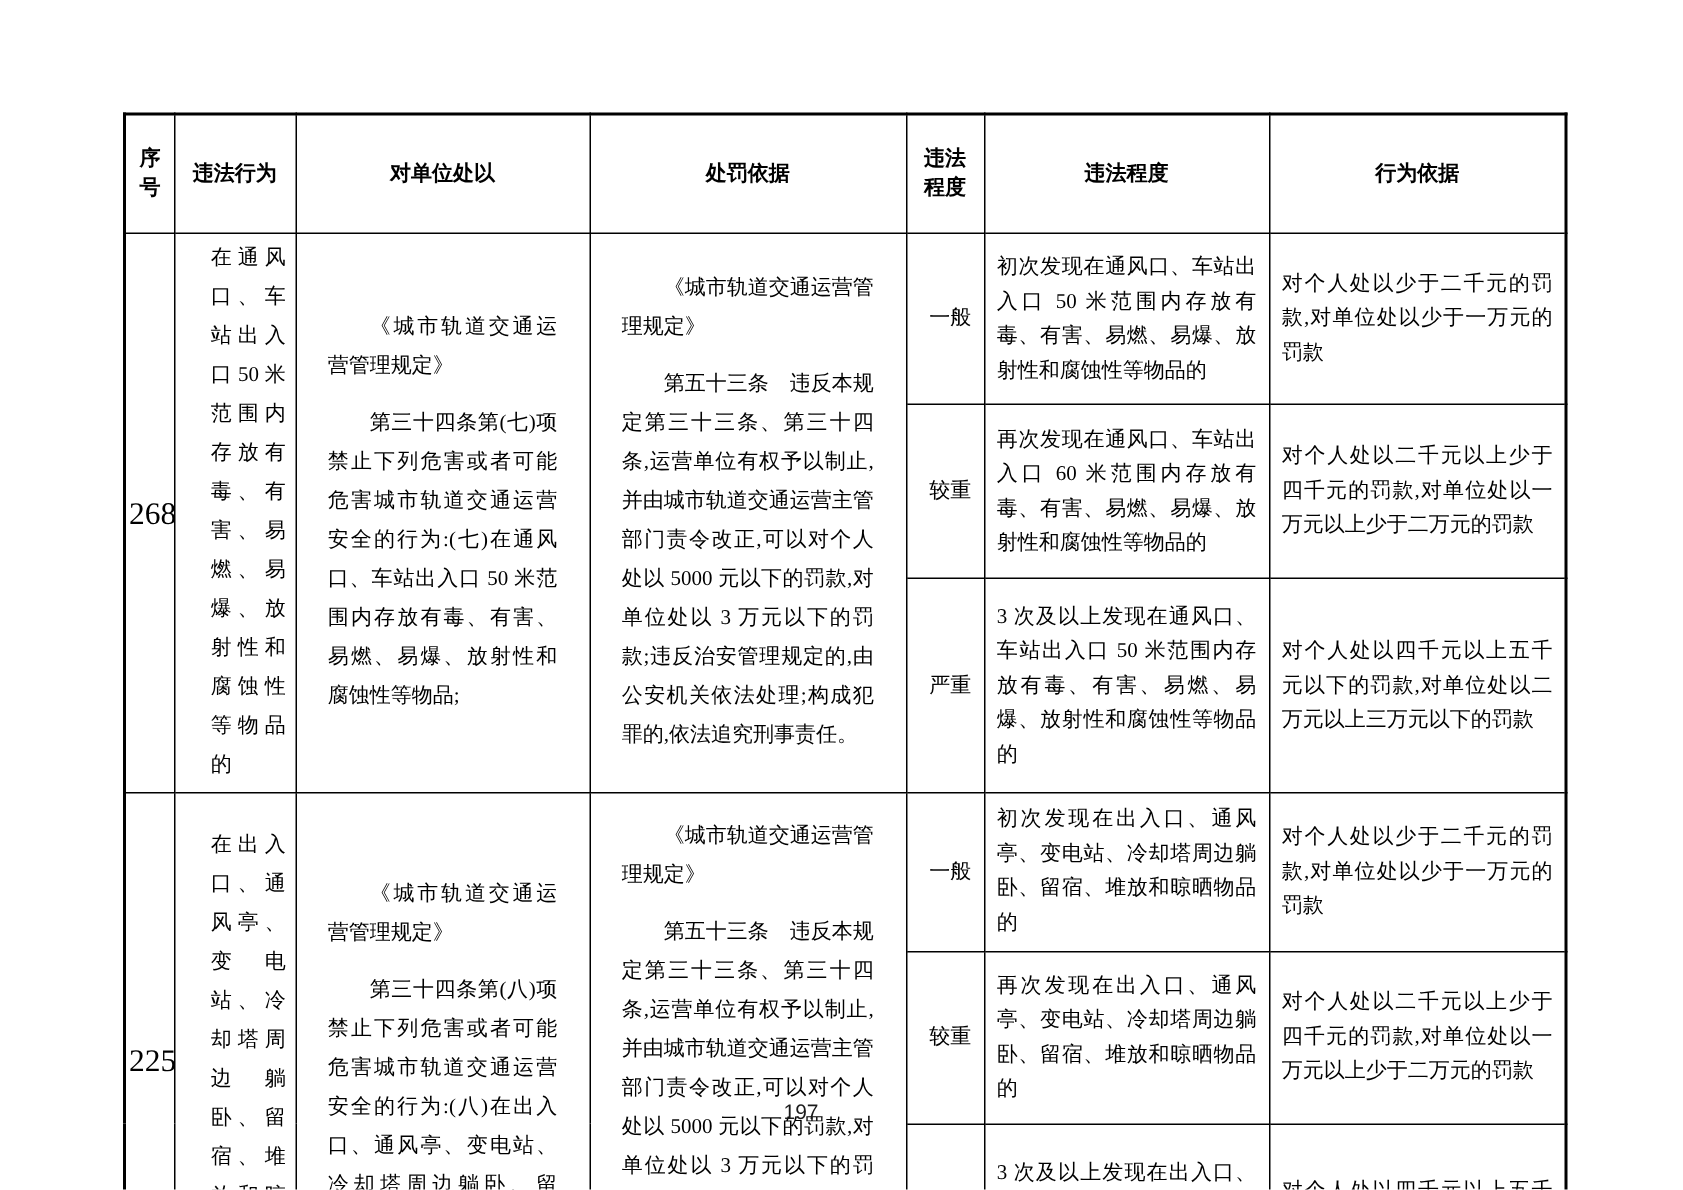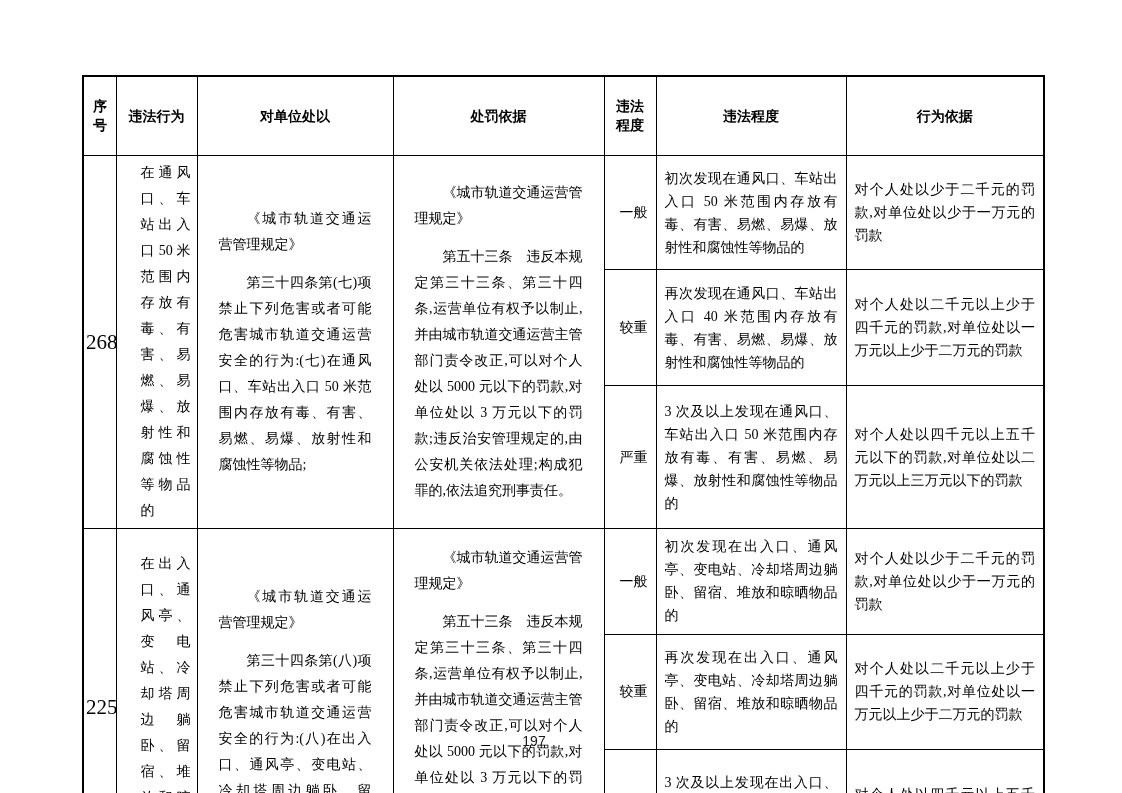--- a/index.html
+++ b/index.html
@@ -117,21 +117,21 @@
         <td class="c-basis" rowspan="3">
           <p>《城市轨道交通运营管理规定》</p>
           <p>第五十三条　违反本规定第三十三条、第三十四条,运营单位有权予以制止,并由城市轨道交通运营主管部门责令改正,可以对个人处以 5000 元以下的罚款,对单位处以 3 万元以下的罚款;违反治安管理规定的,由公安机关依法处理;构成犯罪的,依法追究刑事责任。</p>
         </td>
         <td class="c-degree">一般</td>
         <td class="c-circ">初次发现在通风口、车站出入口 50 米范围内存放有毒、有害、易燃、易爆、放射性和腐蚀性等物品的</td>
         <td class="c-standard">对个人处以少于二千元的罚款,对单位处以少于一万元的罚款</td>
       </tr>
       <tr class="h-r2">
         <td class="c-degree">较重</td>
-        <td class="c-circ">再次发现在通风口、车站出入口 40 米范围内存放有毒、有害、易燃、易爆、放射性和腐蚀性等物品的</td>
+        <td class="c-circ">再次发现在通风口、车站出入口 60 米范围内存放有毒、有害、易燃、易爆、放射性和腐蚀性等物品的</td>
         <td class="c-standard">对个人处以二千元以上少于四千元的罚款,对单位处以一万元以上少于二万元的罚款</td>
       </tr>
       <tr class="h-r3">
         <td class="c-degree">严重</td>
         <td class="c-circ">3 次及以上发现在通风口、车站出入口 50 米范围内存放有毒、有害、易燃、易爆、放射性和腐蚀性等物品的</td>
         <td class="c-standard">对个人处以四千元以上五千元以下的罚款,对单位处以二万元以上三万元以下的罚款</td>
       </tr>
 
       <tr class="h-r4">
         <td class="c-id" rowspan="3">225</td>

